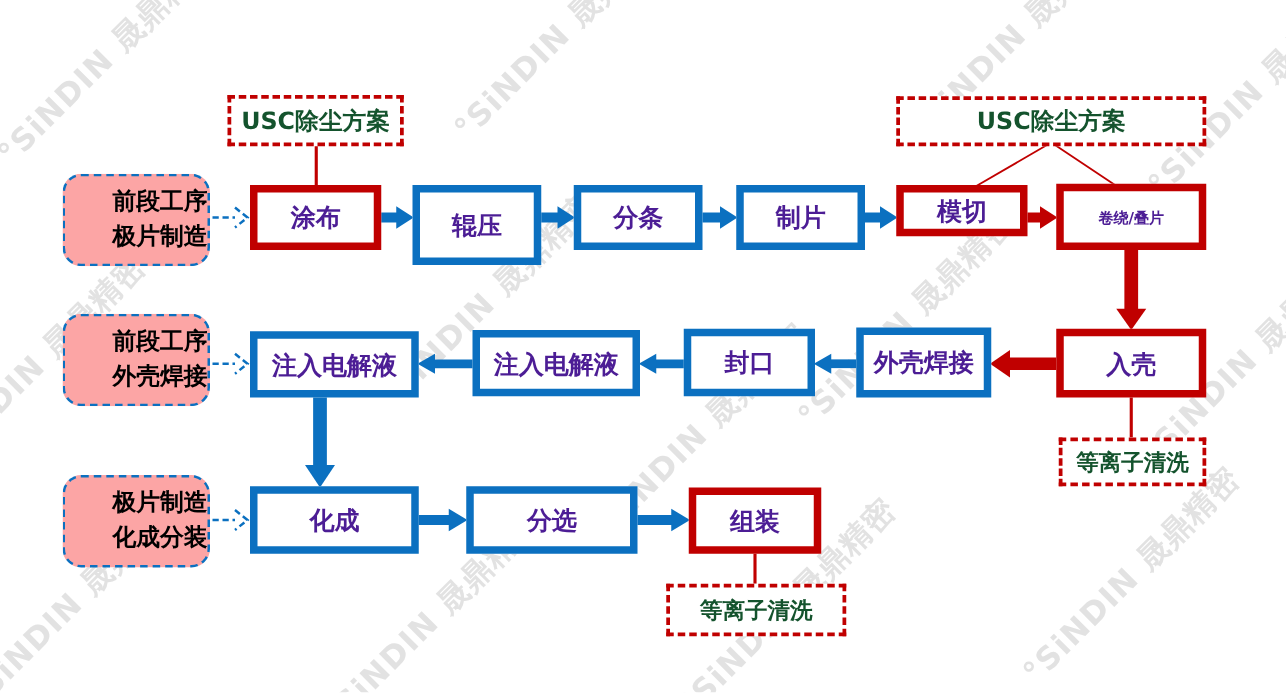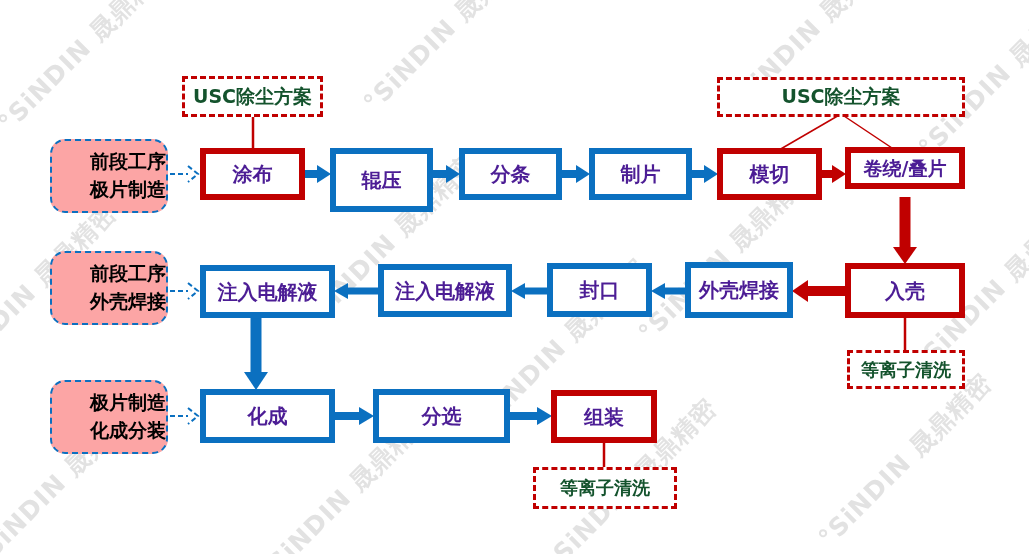--- a/index.html
+++ b/index.html
@@ -155,22 +155,22 @@
     <span>化成分装</span>
   </div>
 
   <div class="callout usc" style="left:182px;top:76px;width:141px;height:41px">USC除尘方案</div>
   <div class="callout usc" style="left:717px;top:77px;width:248px;height:40px">USC除尘方案</div>
 
   <div class="node red" style="left:200px;top:148px;width:105px;height:52px">涂布</div>
   <div class="node blue" style="left:330px;top:148px;width:103px;height:64px">辊压</div>
   <div class="node blue" style="left:459px;top:148px;width:103px;height:52px">分条</div>
   <div class="node blue" style="left:589px;top:148px;width:103px;height:52px">制片</div>
-  <div class="node red" style="left:717px;top:148px;width:105px;height:52px">模切</div>
-  <div class="node red" style="left:845px;top:147px;width:120px;height:42px;font-size:19px">卷绕/叠片</div>
+  <div class="node red" style="left:717px;top:148px;width:105px;height:41px">模切</div>
+  <div class="node red" style="left:845px;top:147px;width:120px;height:53px;font-size:12px">卷绕/叠片</div>
 
   <div class="node blue" style="left:200px;top:265px;width:135px;height:53px">注入电解液</div>
   <div class="node blue" style="left:378px;top:264px;width:134px;height:53px">注入电解液</div>
   <div class="node blue" style="left:685px;top:262px;width:108px;height:56px">外壳焊接</div>
   <div class="node blue" style="left:547px;top:263px;width:105px;height:54px">封口</div>
   <div class="node red" style="left:845px;top:263px;width:120px;height:55px">入壳</div>
 
   <div class="callout plasma" style="left:847px;top:350px;width:118px;height:39px">等离子清洗</div>
 
   <div class="node blue" style="left:200px;top:389px;width:135px;height:54px">化成</div>

